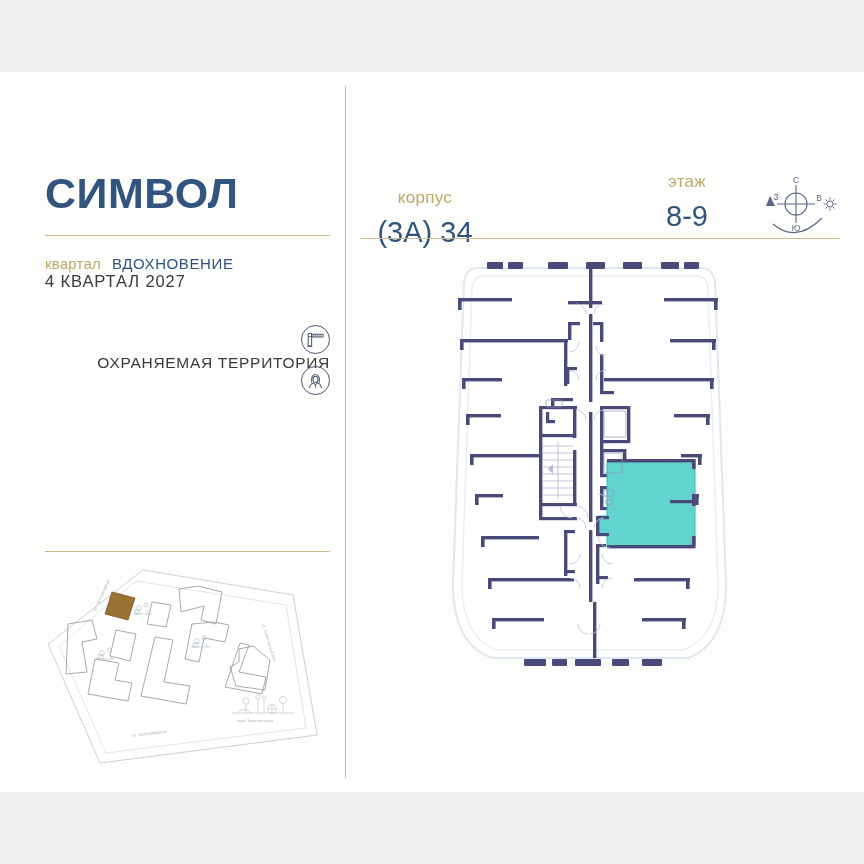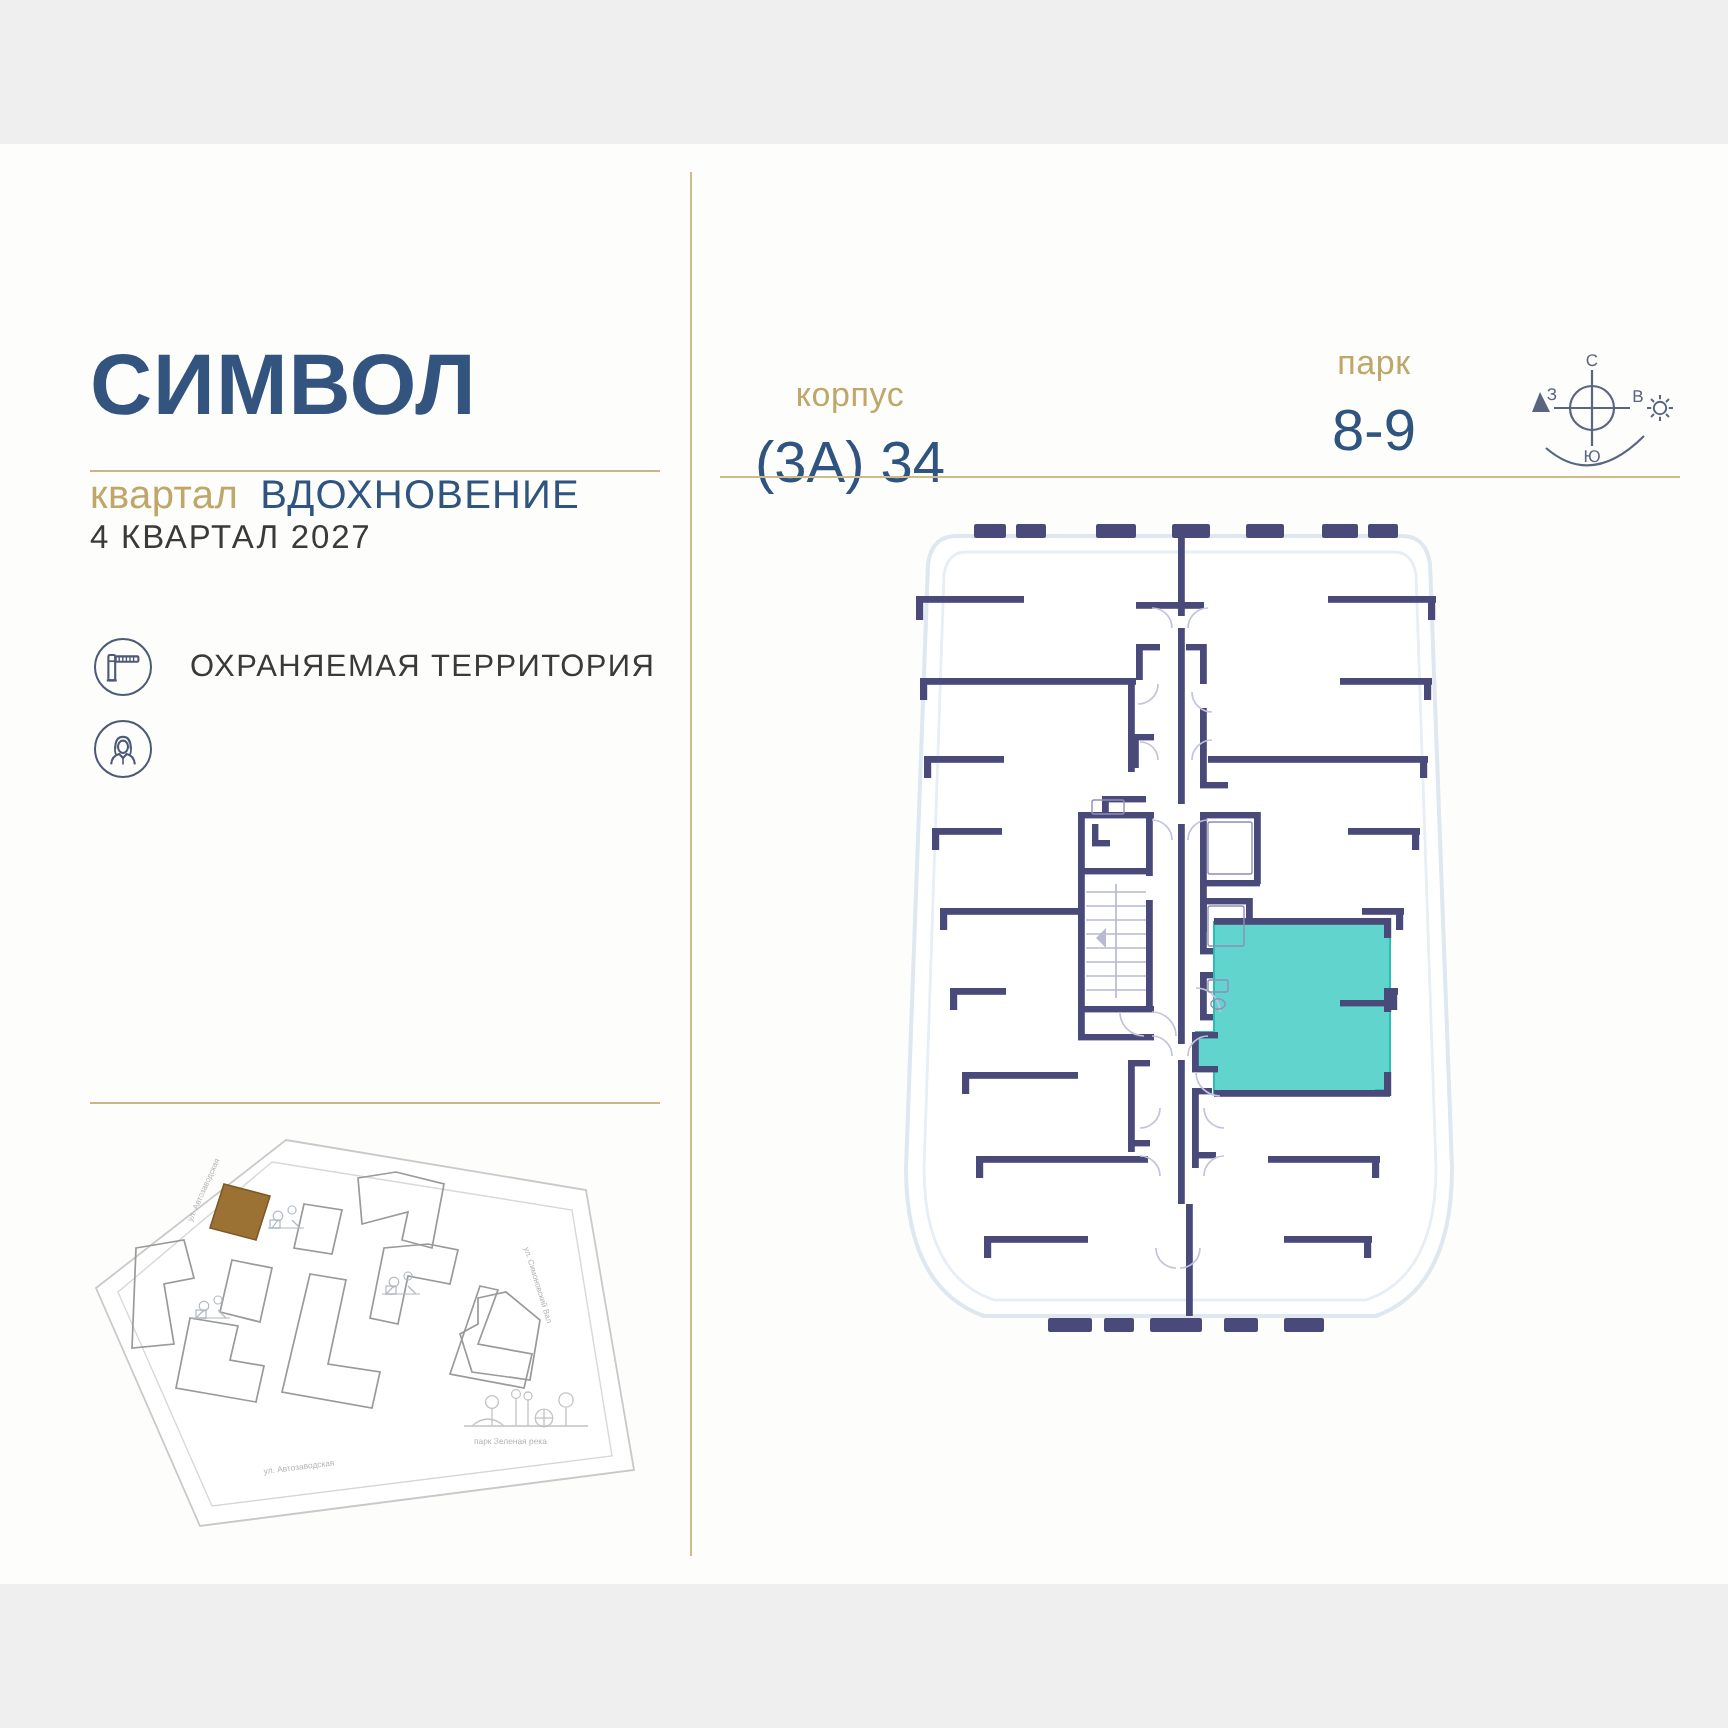--- a/index.html
+++ b/index.html
@@ -33,44 +33,45 @@
     margin: 86px 0 0 0;
     white-space: nowrap;
   }
   .rule-gold {
     height: 1px;
     background: #c9b684;
     width: 285px;
   }
   #rule-1 { margin-top: 20px; }
   #subtitle-row {
-    margin-top: 1px;
-    font-size: 20px;
+    margin-top: 19px;
+    font-size: 15px;
     white-space: nowrap;
   }
   #subtitle-kvartal {
     color: #bfa76a;
     letter-spacing: 0.2px;
   }
   #subtitle-name {
     color: #2f5480;
     letter-spacing: 0.6px;
     margin-left: 11px;
   }
   #deadline {
     font-size: 16.5px;
     color: #3a3a3a;
     letter-spacing: 0.9px;
     white-space: nowrap;
   }
   #features { margin-top: 34px; }
   .feature-row {
     display: flex;
-    align-items: center;
+    align-items: flex-end;
     height: 41px;
+    flex-direction: column;
   }
   .feature-icon {
     width: 29px; height: 29px;
     flex: 0 0 29px;
     border: 1.2px solid #4c5a75;
     border-radius: 50%;
     display: flex;
     align-items: center;
     justify-content: center;
     margin-left: 2px;
@@ -268,21 +269,21 @@
 
   <div id="plan-header">
 
     <div class="hdr-col" id="hdr-korpus">
       <div class="hdr-label">корпус</div>
       <div class="hdr-value">(3А) 34</div>
     </div>
 
 
     <div class="hdr-col" id="hdr-etazh">
-      <div class="hdr-label">парк</div>
+      <div class="hdr-label">этаж</div>
       <div class="hdr-value">8-9</div>
     </div>
 
     <div id="compass">
       <svg width="88" height="72" viewBox="0 0 88 72">
         <circle cx="44" cy="32" r="11" fill="none" stroke="#5a6580" stroke-width="1.1"></circle>
         <line x1="44" y1="13" x2="44" y2="51" stroke="#5a6580" stroke-width="1.1"></line>
         <line x1="25" y1="32" x2="63" y2="32" stroke="#5a6580" stroke-width="1.1"></line>
         <path d="M21 52 Q44 72 70 46" fill="none" stroke="#5a6580" stroke-width="1.1"></path>
         <path d="M18 24 L23 34 L14 34 Z" fill="#5a6580"></path>

